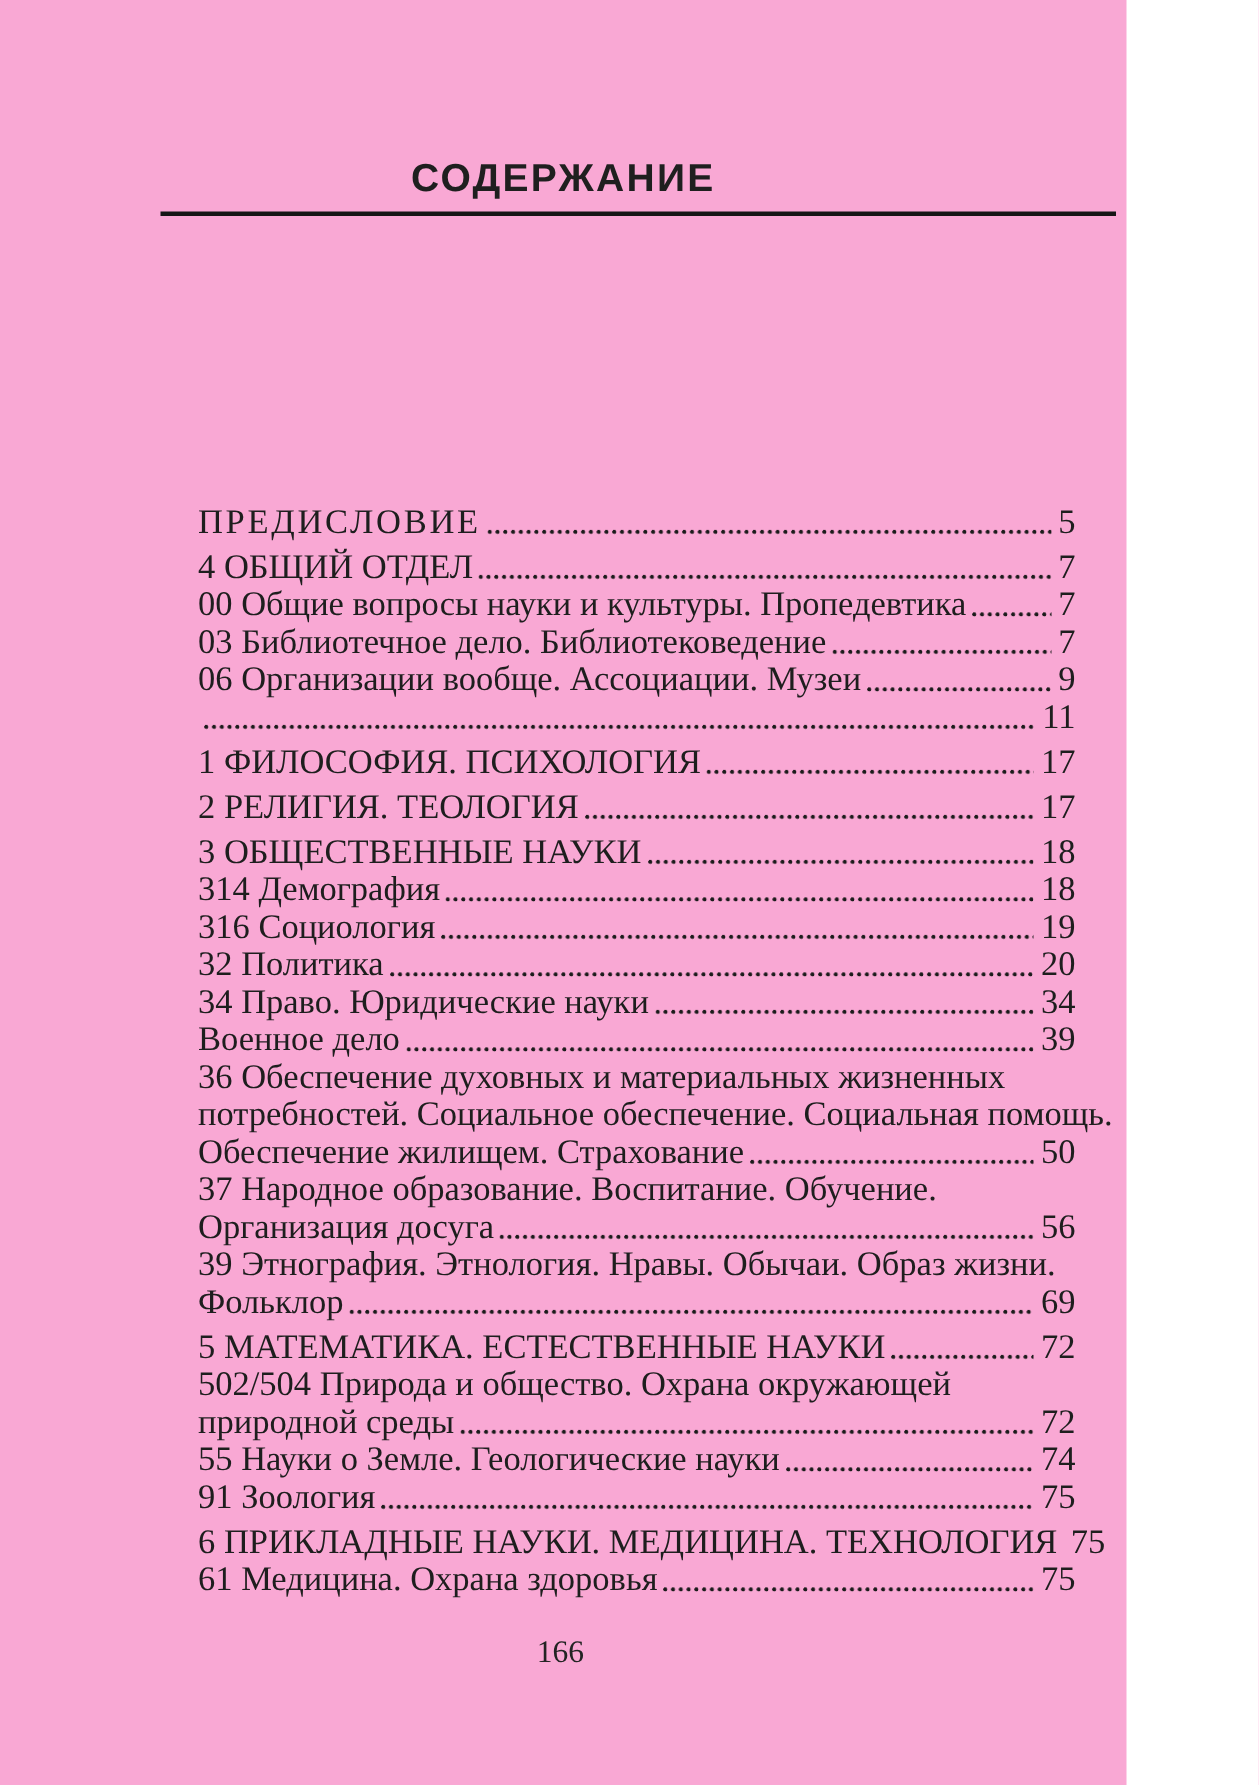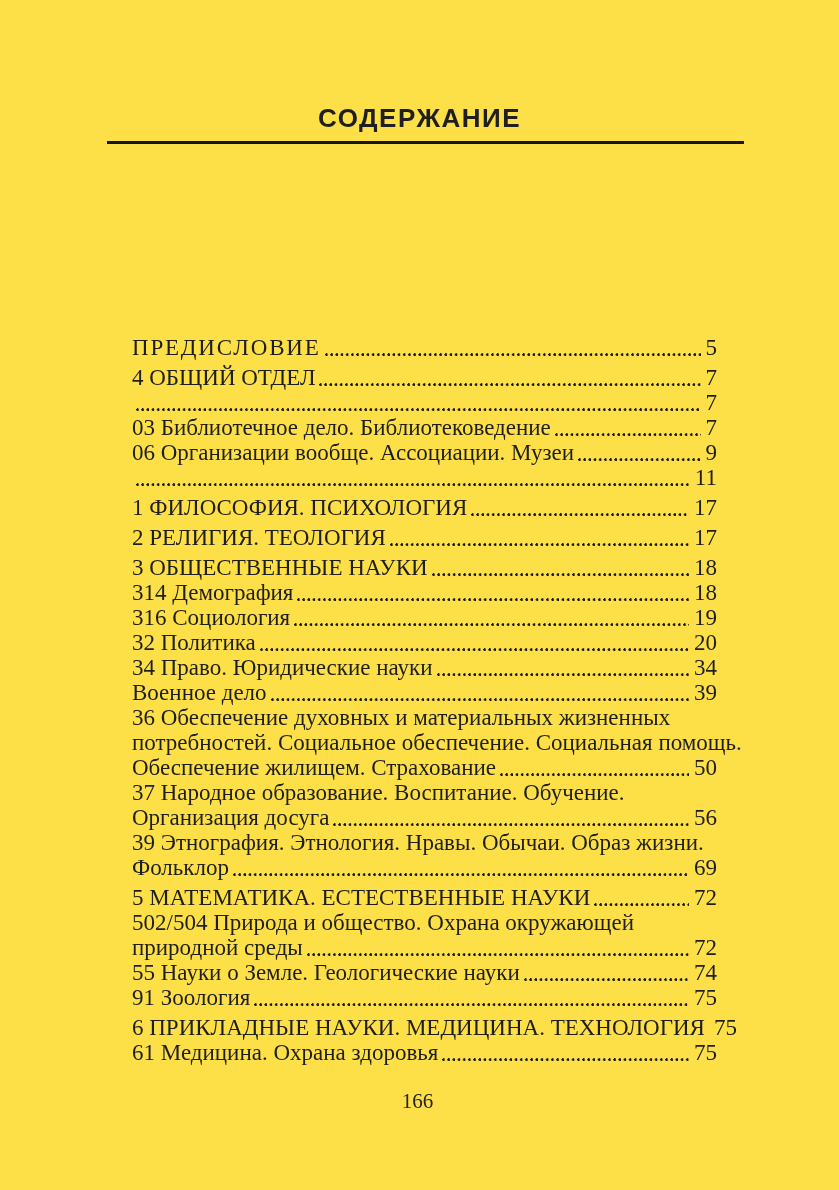--- a/index.html
+++ b/index.html
@@ -2,23 +2,23 @@
 <html><head>
 <meta charset="utf-8">
 <style>
   html, body {
     margin: 0;
     padding: 0;
     background: #ffffff;
   }
   .page {
     position: relative;
-    width: 839px;
+    width: 751px;
     height: 1190px;
-    background: #fde047;
+    background: #f9a8d4;
     overflow: hidden;
     font-family: "Liberation Serif", serif;
     color: #1e1e1e;
   }
   .title {
     position: absolute;
     top: 103px;
     left: 0;
     right: 0;
     text-align: center;
@@ -95,20 +95,21 @@
       </div>
       <div class="entry major">
         <div class="line">
           <span class="txt">4 ОБЩИЙ ОТДЕЛ</span>
           <span class="leader"></span>
           <span class="pagenum">7</span>
         </div>
       </div>
       <div class="entry">
         <div class="line">
+          <span class="txt">00 Общие вопросы науки и культуры. Пропедевтика</span>
           <span class="leader"></span>
           <span class="pagenum">7</span>
         </div>
       </div>
       <div class="entry">
         <div class="line">
           <span class="txt">03 Библиотечное дело. Библиотековедение</span>
           <span class="leader"></span>
           <span class="pagenum">7</span>
         </div>

